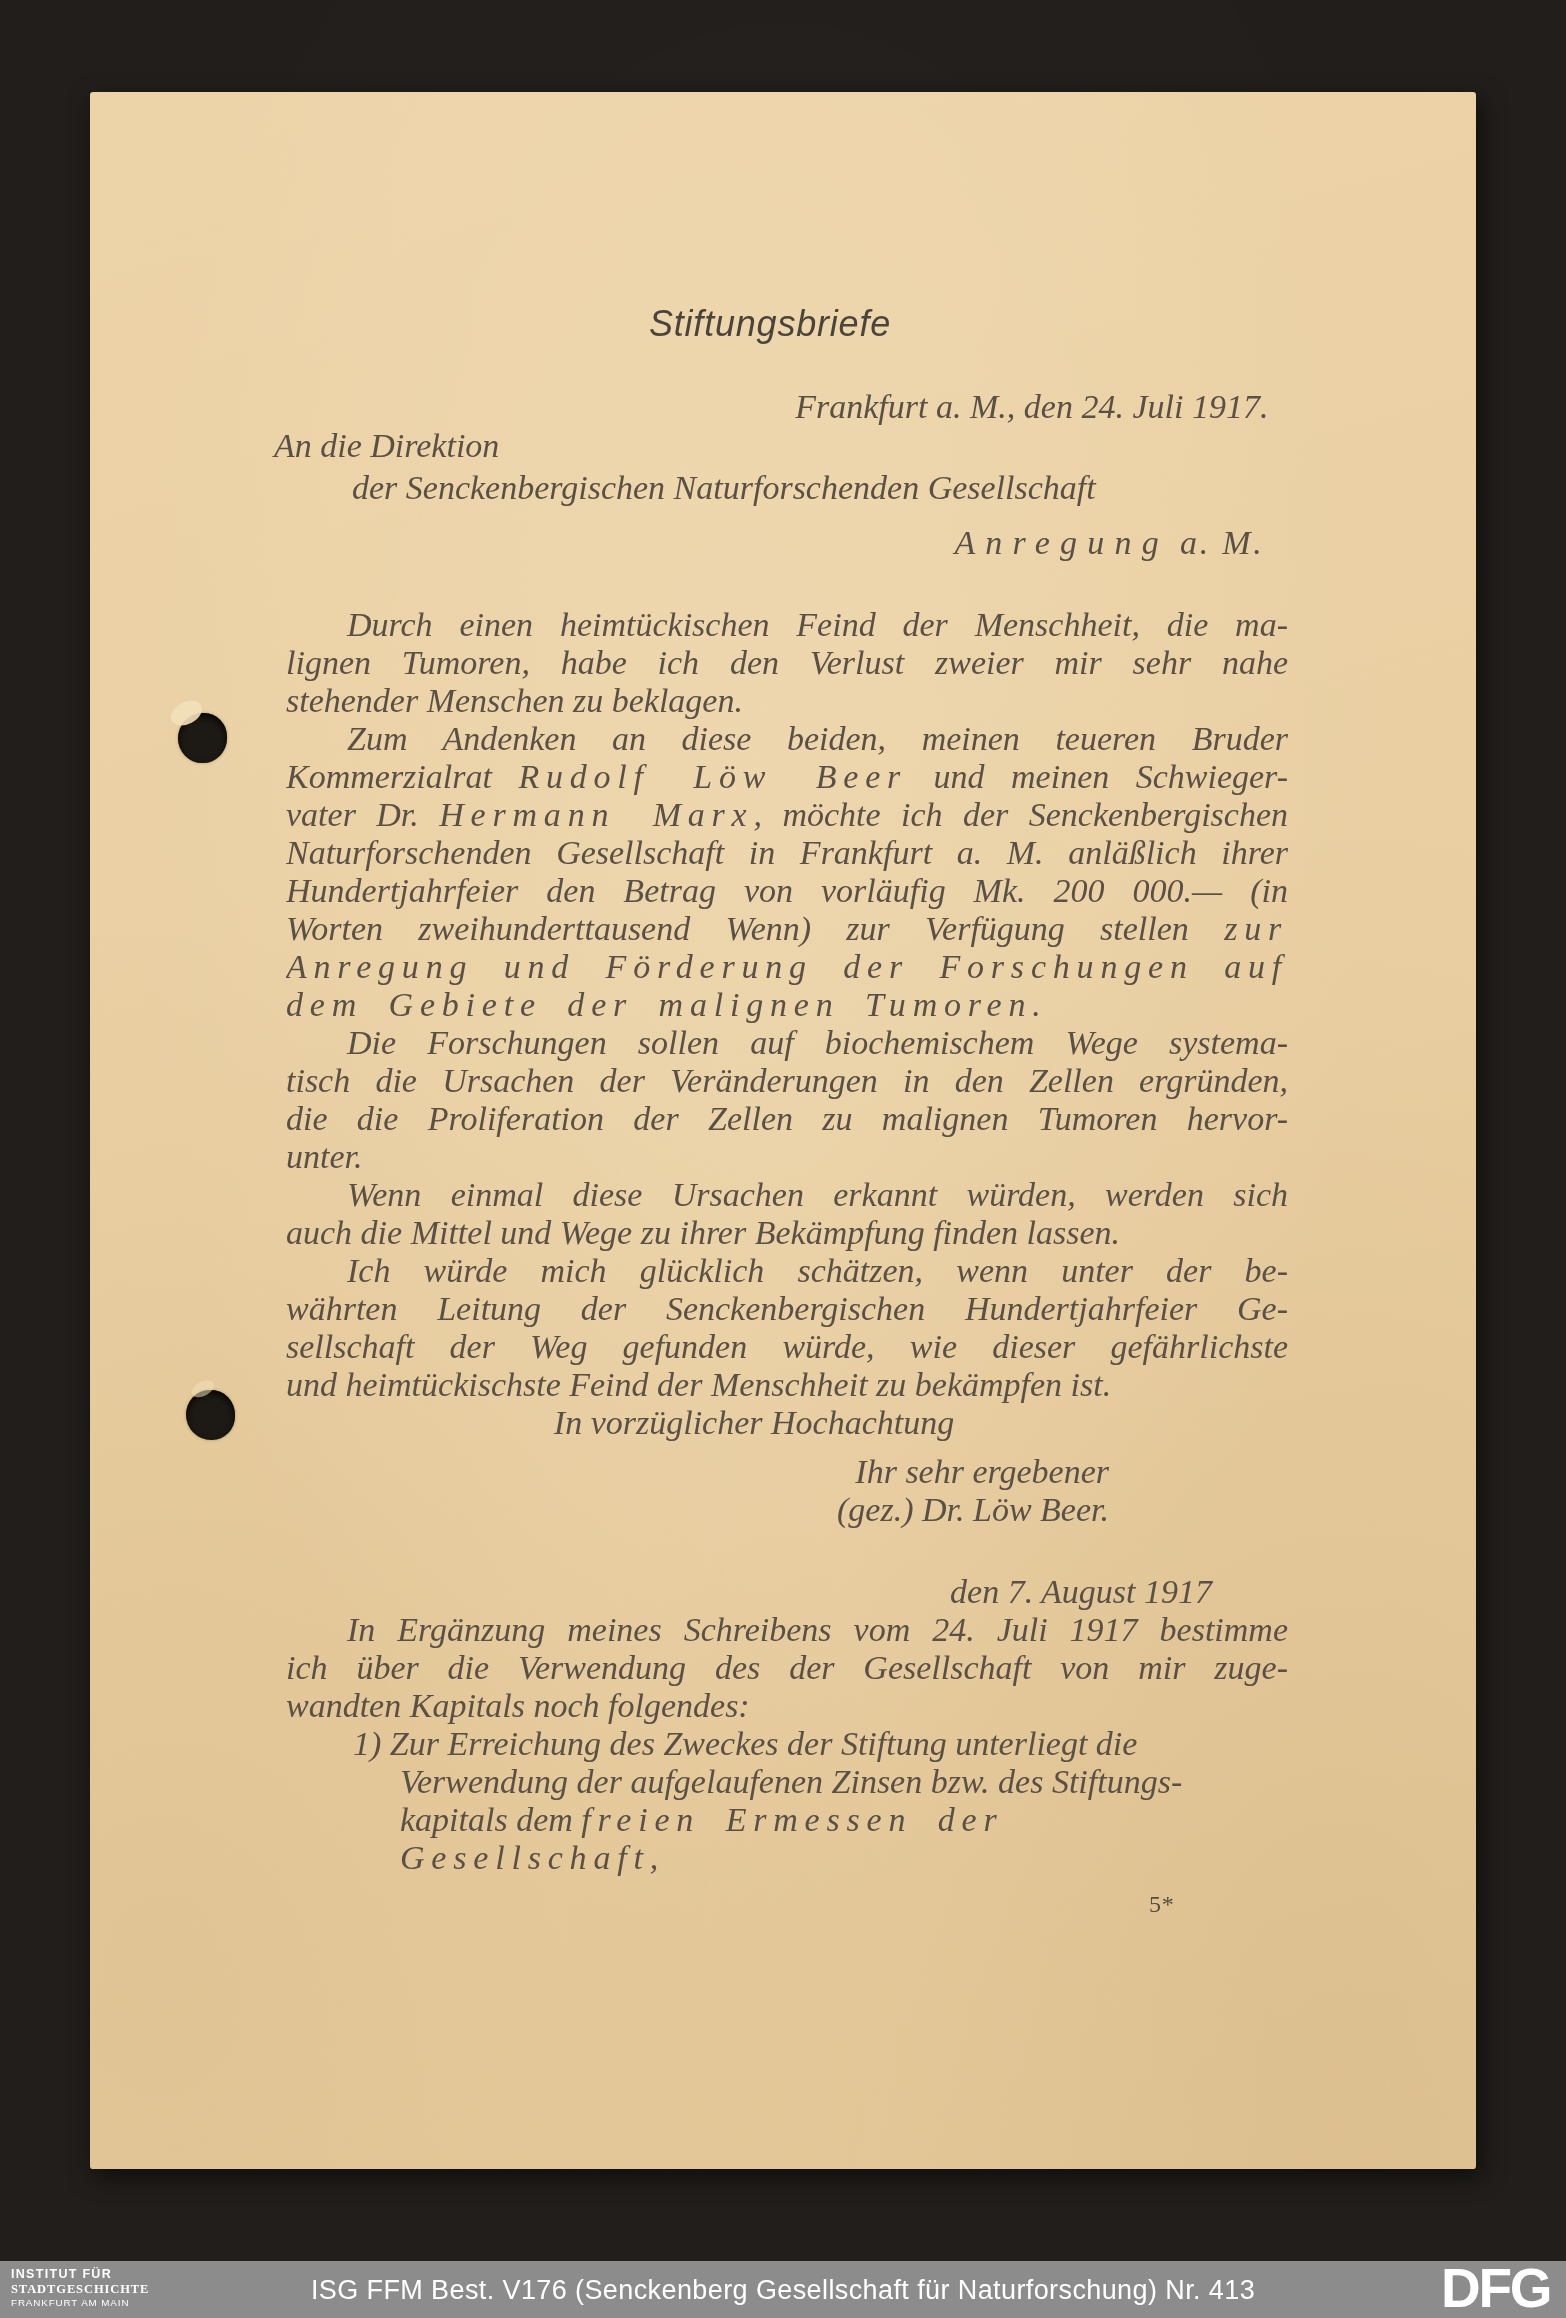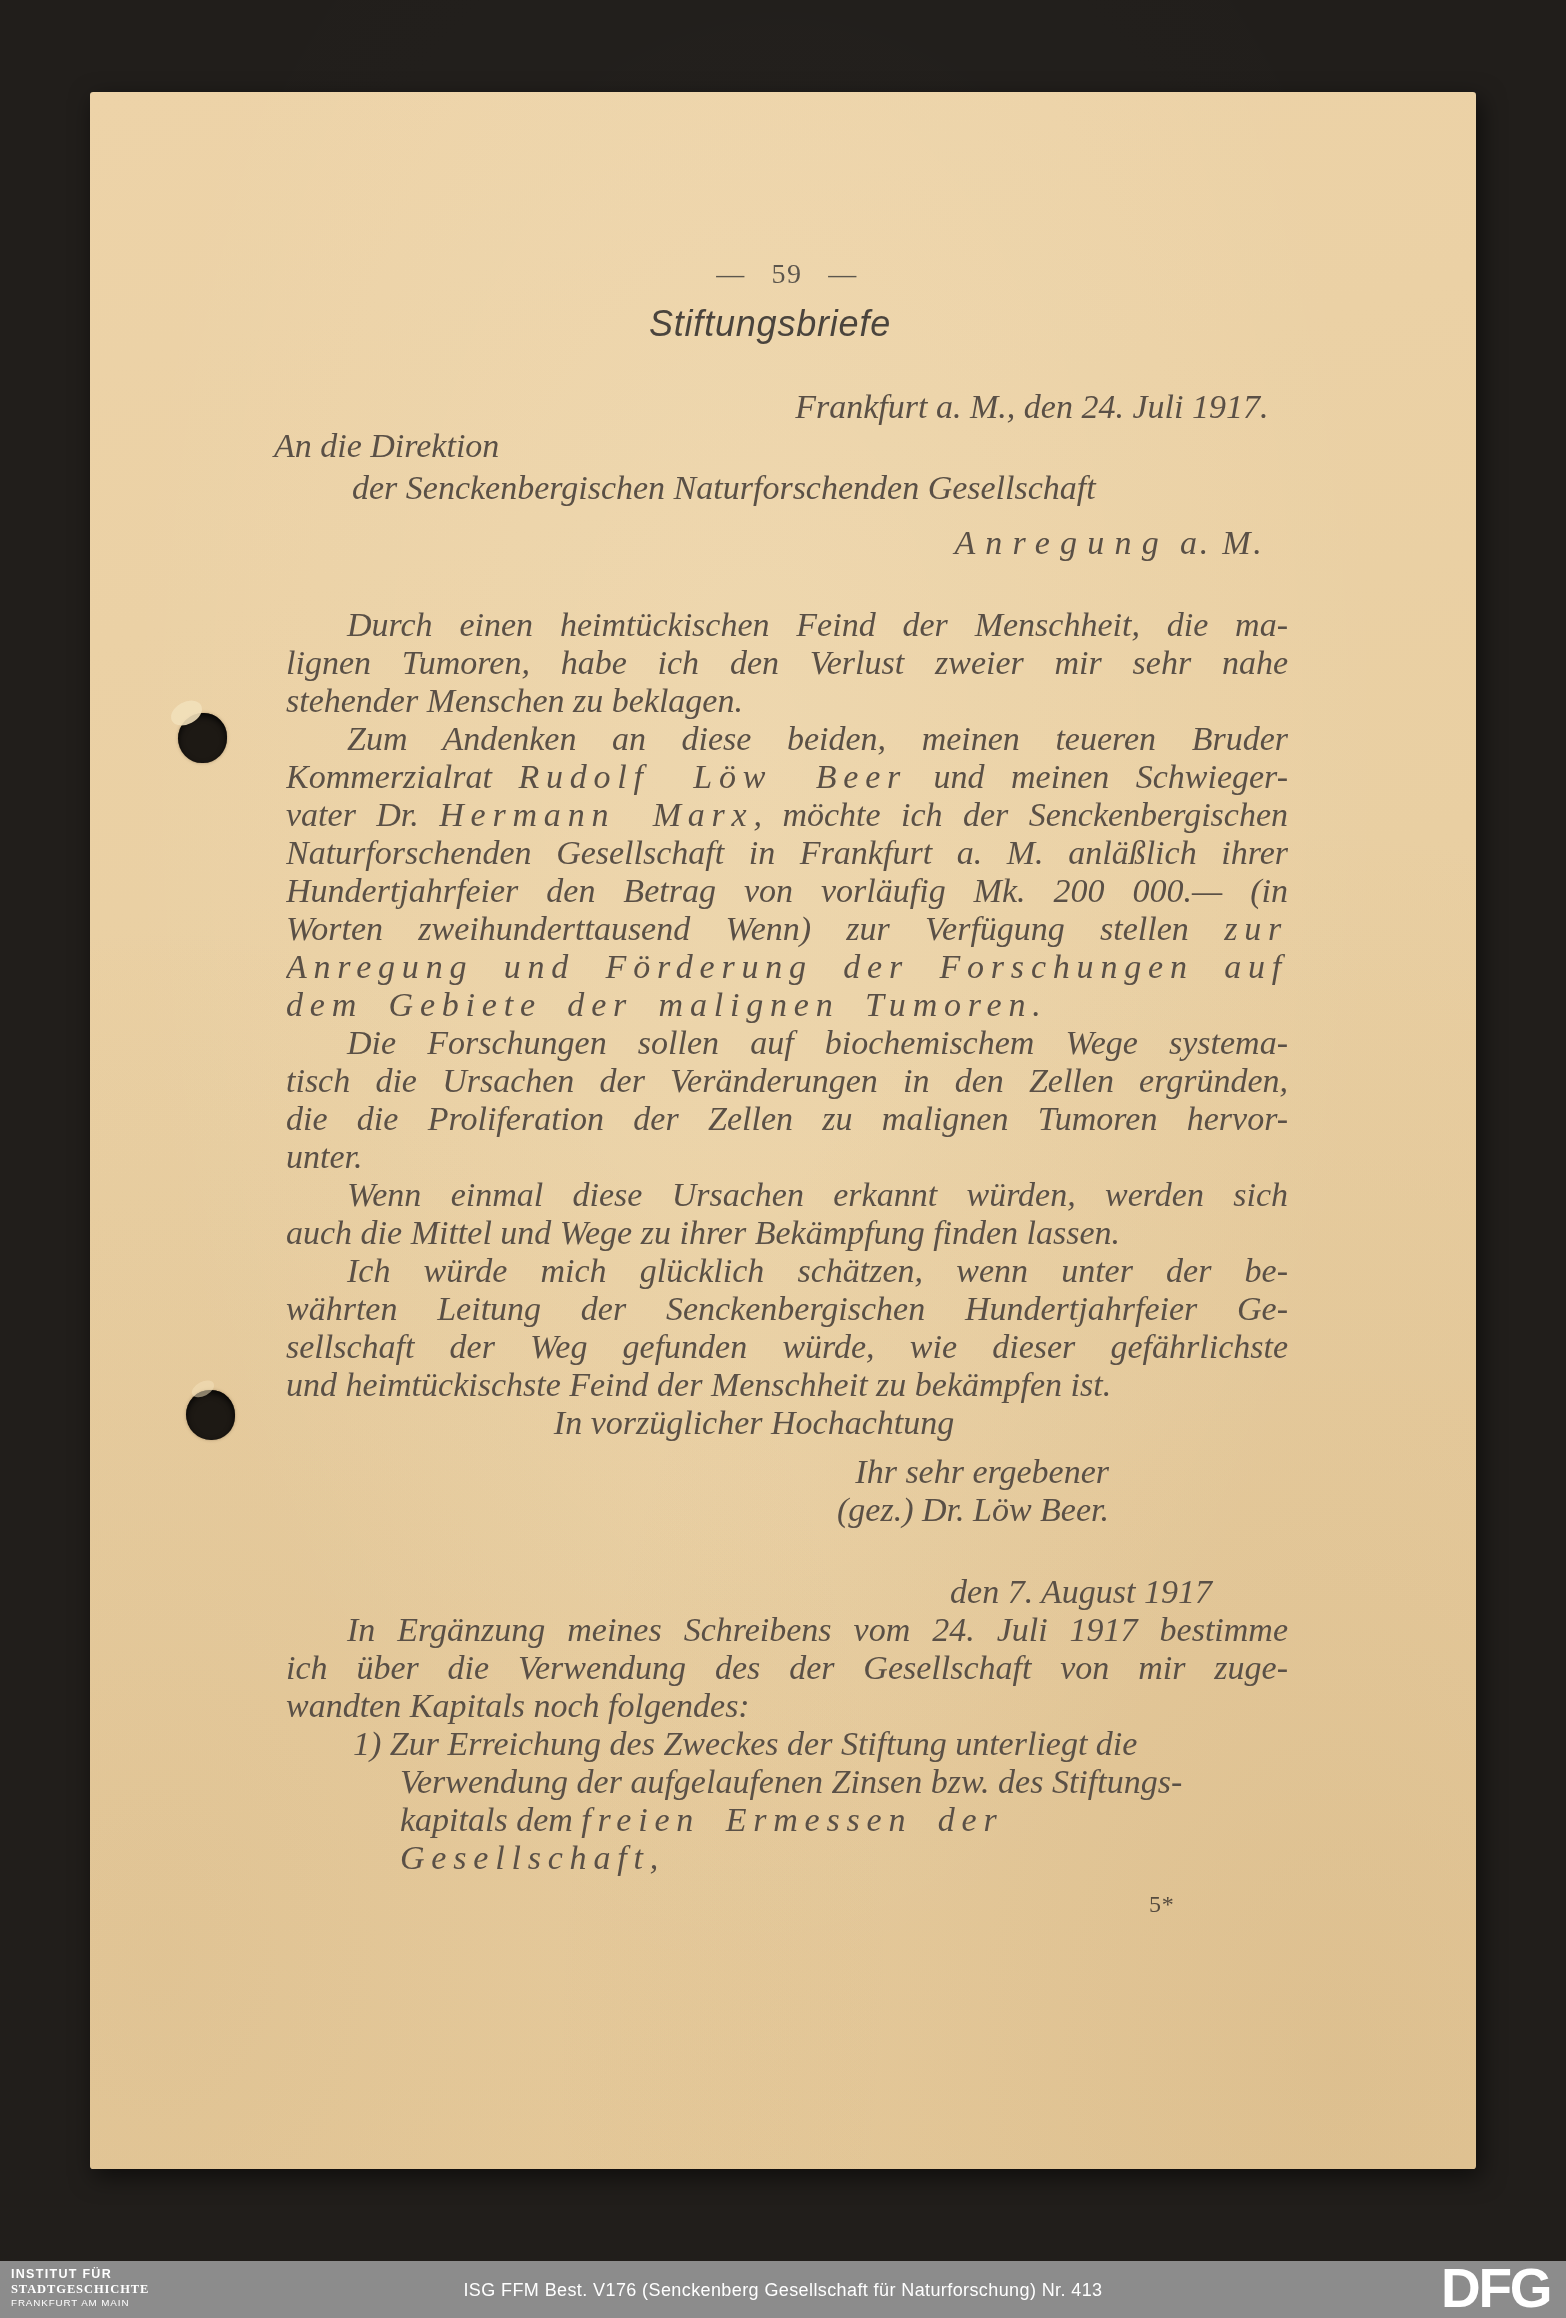--- a/index.html
+++ b/index.html
@@ -80,33 +80,32 @@
   .footer{
     position:absolute;left:0;right:0;bottom:0;height:58px;background:#8c8c8c;
     font-family:"Liberation Sans","DejaVu Sans",sans-serif;color:#ffffff;
   }
   .institute{position:absolute;left:11px;top:7px;line-height:1;}
   .institute .l1{font-size:12.5px;font-weight:bold;letter-spacing:1.3px;margin-bottom:2.3px;}
   .institute .l2{font-size:12.5px;font-weight:bold;letter-spacing:0.9px;margin-bottom:2.3px;font-family:Liberation Serif, serif;}
   .institute .l3{font-size:9.8px;font-weight:normal;letter-spacing:0.9px;}
   .reference{
     position:absolute;left:0;right:0;top:50%;transform:translateY(-50%);
-    text-align:center;font-size:18px;letter-spacing:0.4px;
+    text-align:center;font-size:27px;letter-spacing:0.4px;
   }
   .dfg-logo{
     position:absolute;right:15.7px;top:50%;transform:translateY(-52%);
     font-size:55px;font-weight:bold;letter-spacing:-2.3px;line-height:1;
   }
 </style>
 </head>
 <body>
 
 <div class="paper">
 
-  <div class="pagenum ink">— 59 —</div>
 
   <div class="doc-title">Stiftungsbriefe</div>
 
   <div class="dateline1 body-text">Frankfurt a. M., den 24. Juli 1917.</div>
 
   <div class="recipient1 body-text">An die Direktion</div>
 
   <div class="recipient2 body-text">der Senckenbergischen Naturforschenden Gesellschaft</div>
 
   <div class="city-line body-text"><span class="wide">Anregung</span><span class="narrow"> a. M.</span></div>

